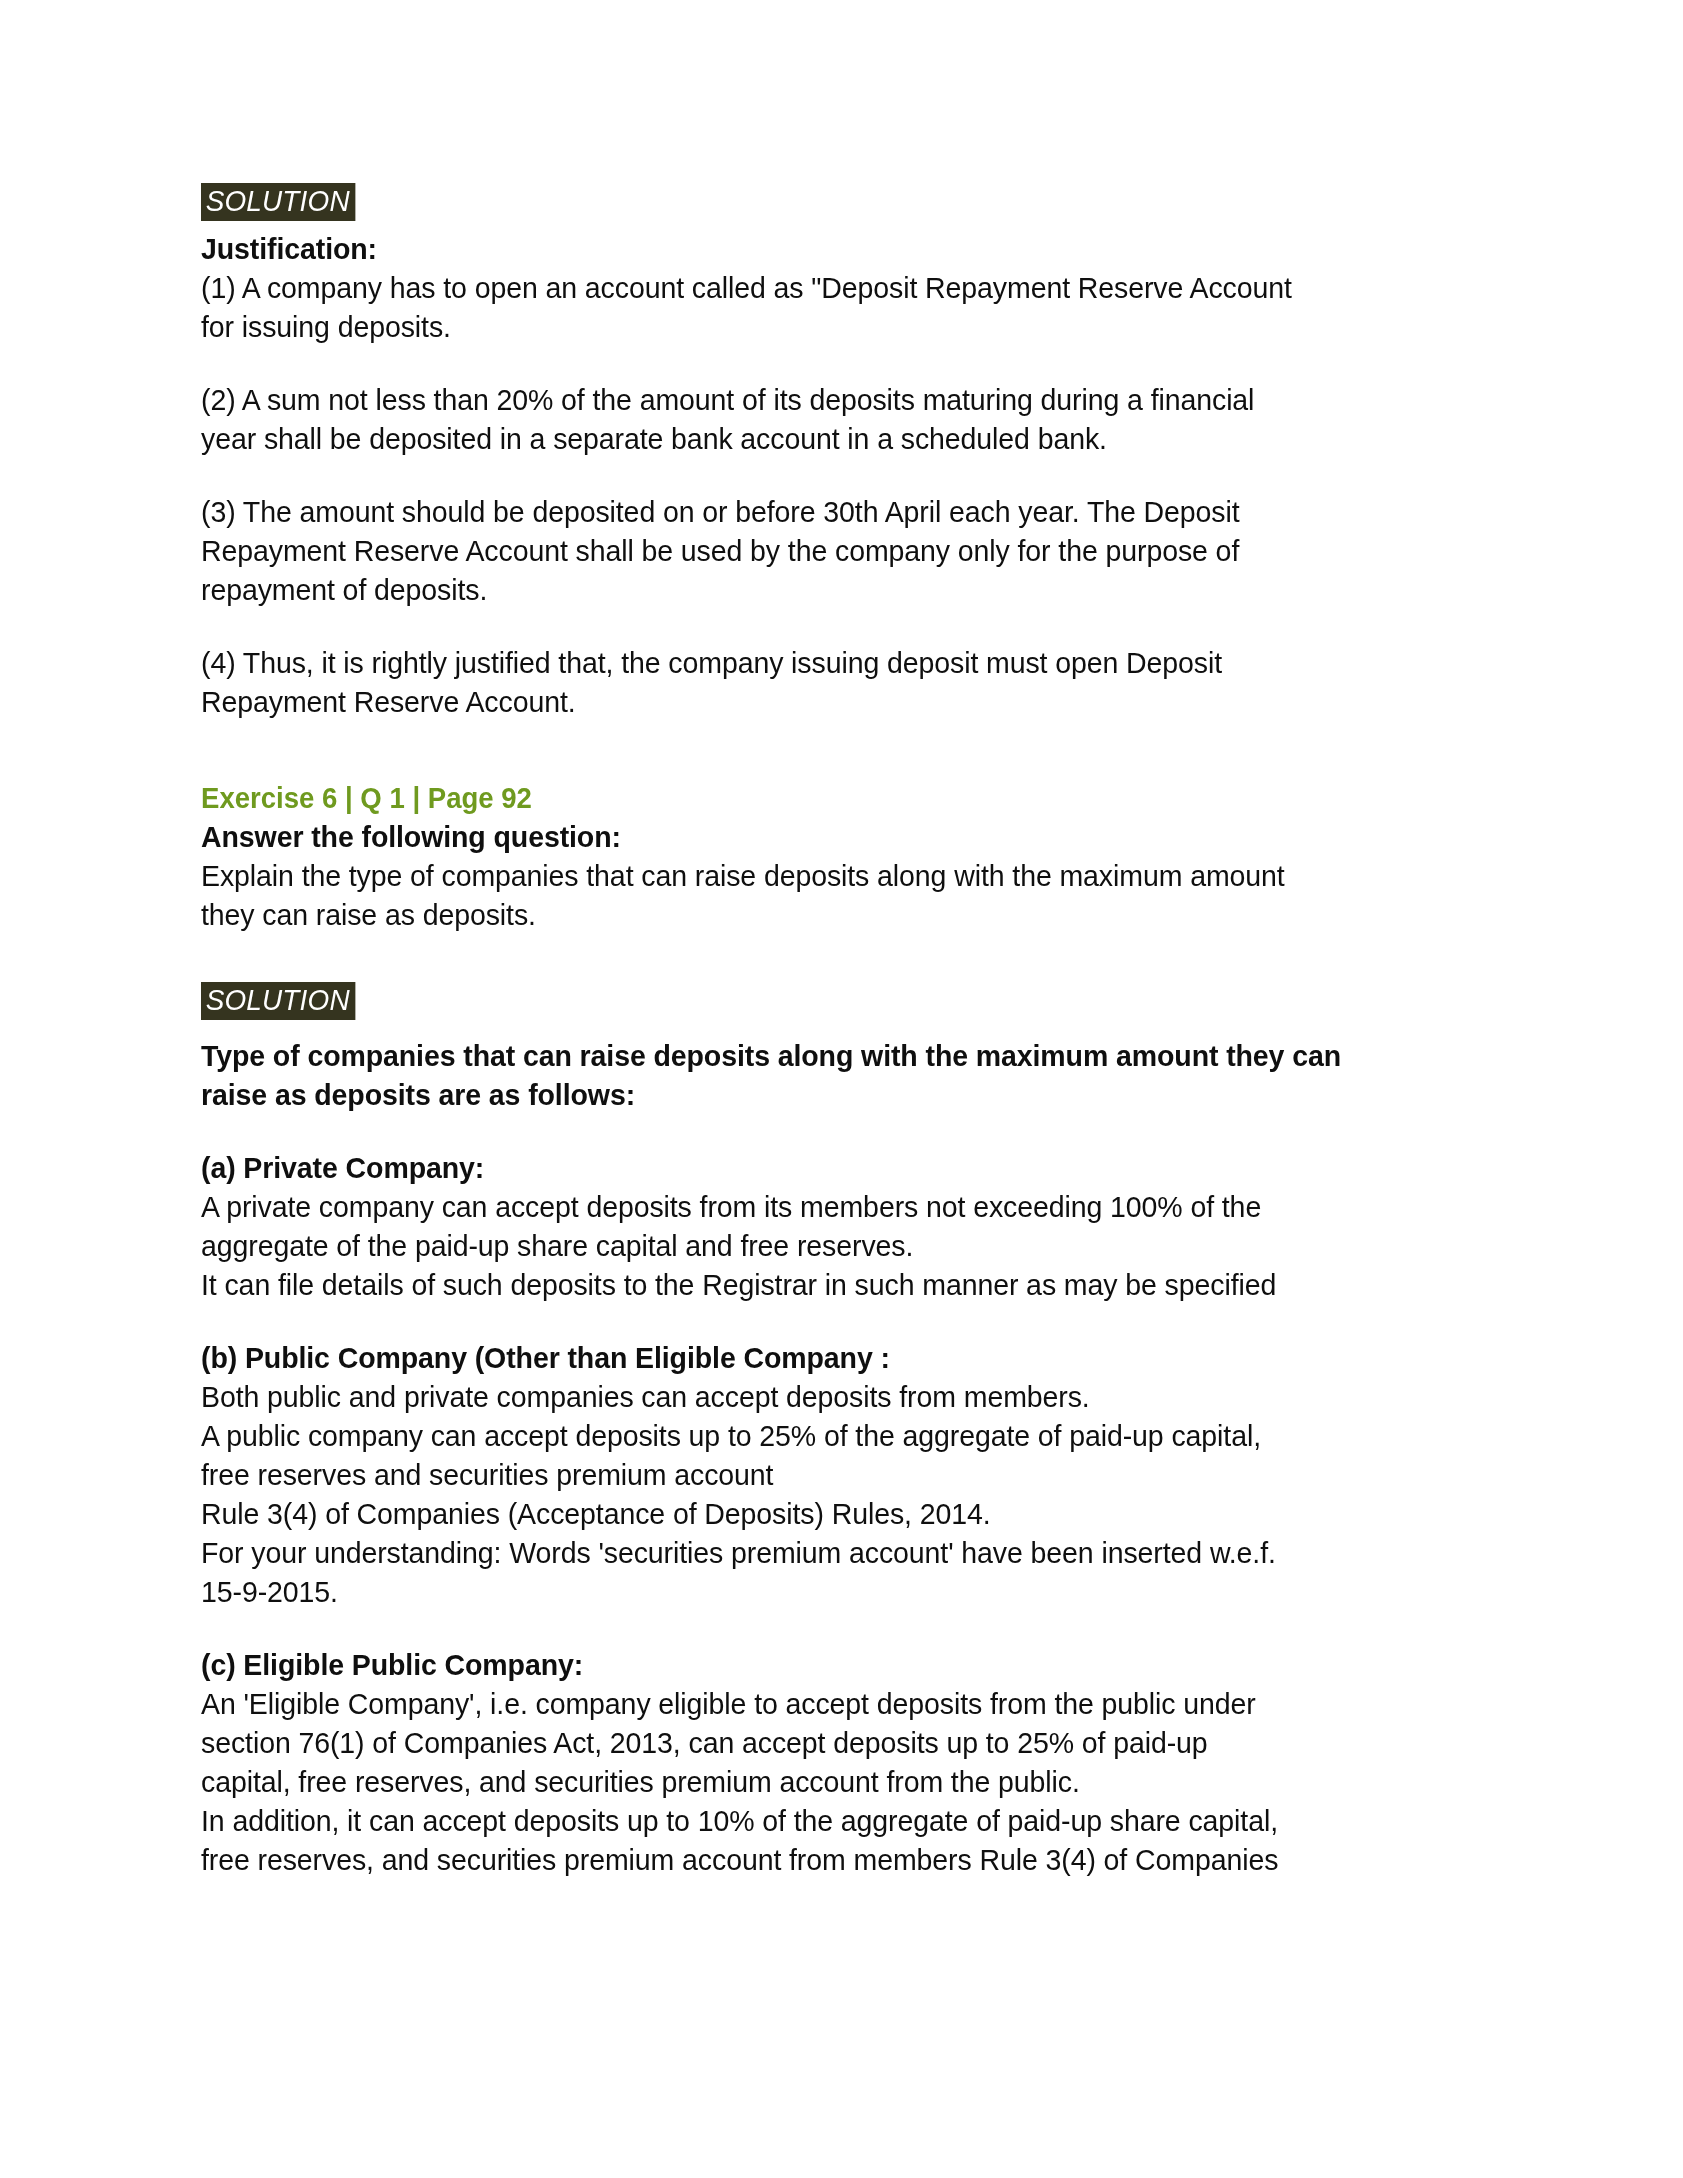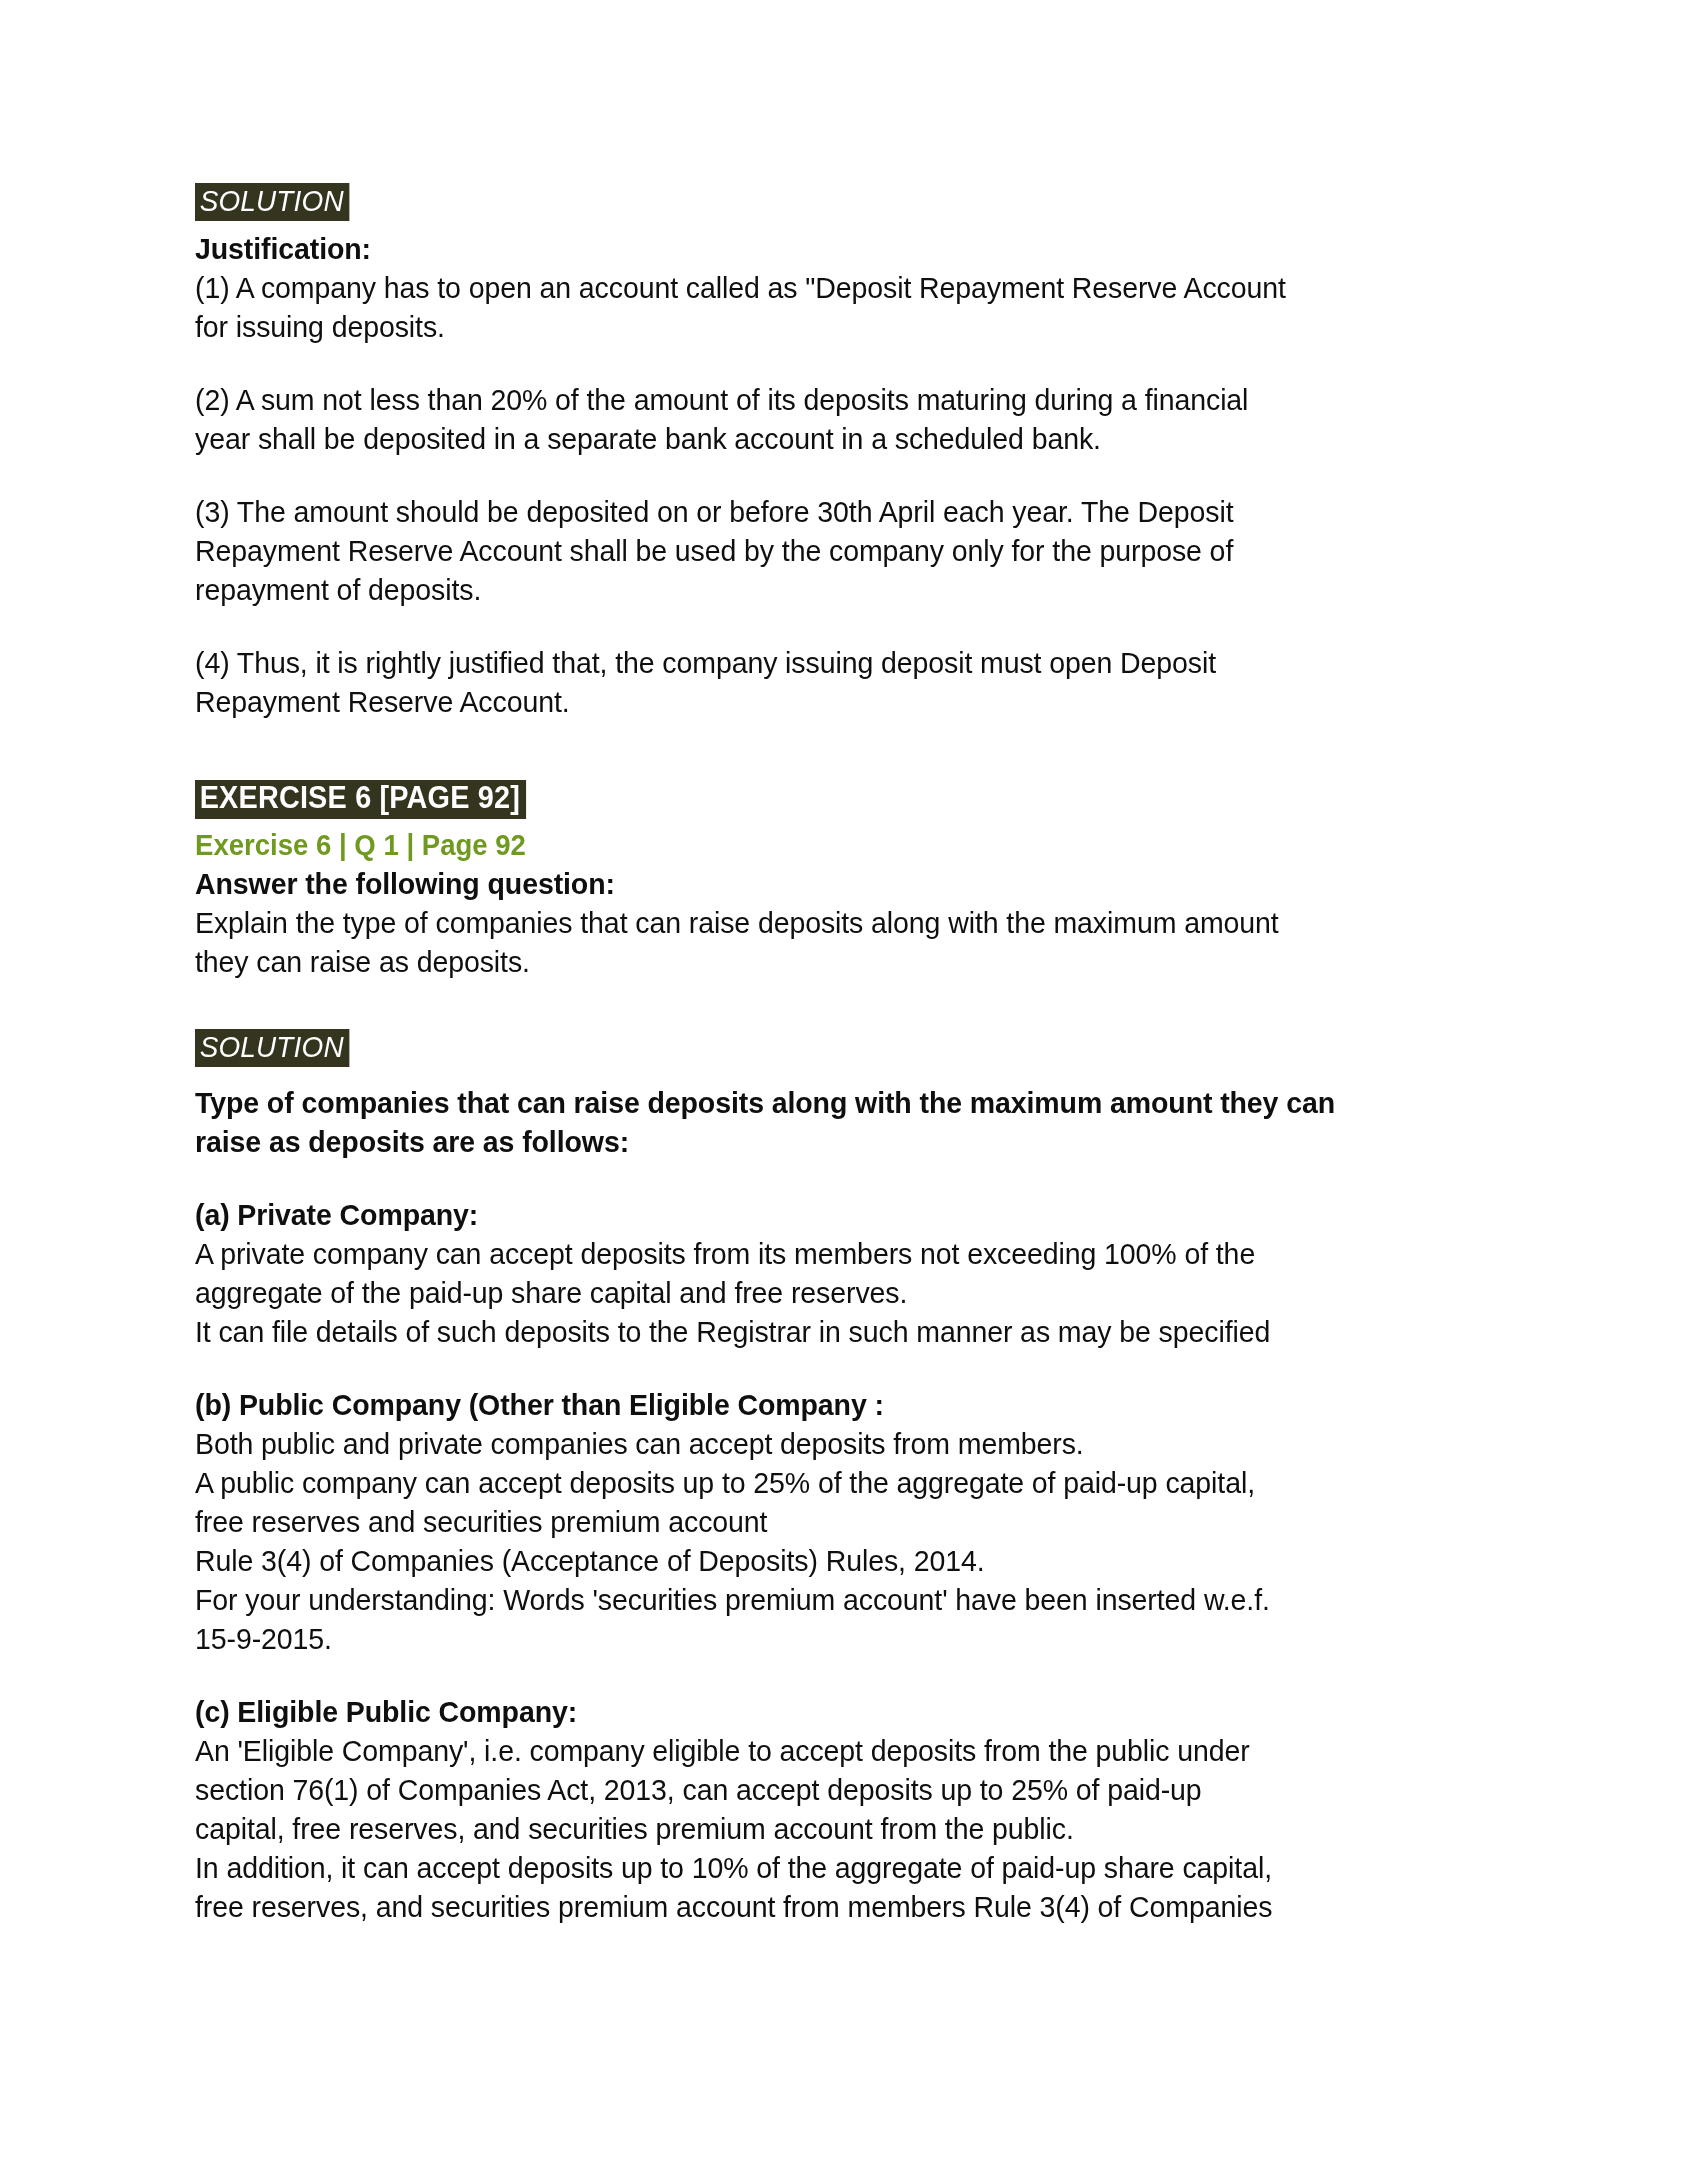--- a/index.html
+++ b/index.html
@@ -18,20 +18,21 @@
   .page {
     position: relative;
     width: 1683px;
     height: 2178px;
     box-sizing: border-box;
     padding: 183px 228px 0 195px;
     background: #ffffff;
   }
   .content {
     width: 1262px;
+    margin-left: 6px;
   }
 
   
   .badge {
     display: inline-block;
     background: #35341f;
     color: #ffffff;
     padding: 2px 6px 4px 5px;
     line-height: 1.06;
     letter-spacing: 0.2px;
@@ -113,23 +114,20 @@
 Repayment Reserve Account shall be used by the company only for the purpose of
 repayment of deposits.</div>
 
     <div class="gap-md"></div>
 
     <div class="para">(4) Thus, it is rightly justified that, the company issuing deposit must open Deposit
 Repayment Reserve Account.</div>
 
     <div class="gap-xl"></div>
 
-    <div class="badge-wrap tight">
-      <span class="badge badge-exercise">EXERCISE 6 [PAGE 92]</span>
-    </div>
 
     <div class="green-line">Exercise 6 | Q 1 | Page 92</div>
 
     <div class="h-bold">Answer the following question:</div>
 
     <div class="para">Explain the type of companies that can raise deposits along with the maximum amount
 they can raise as deposits.</div>
 
     <div class="gap-lg"></div>
 

